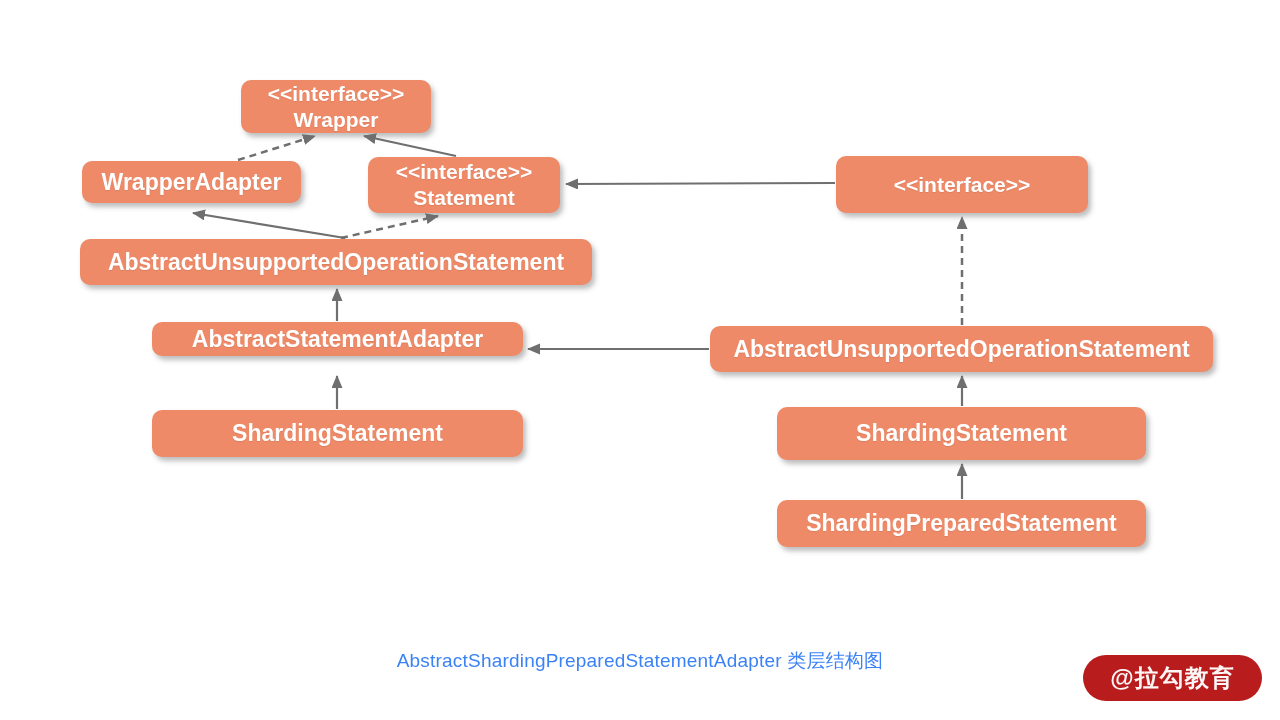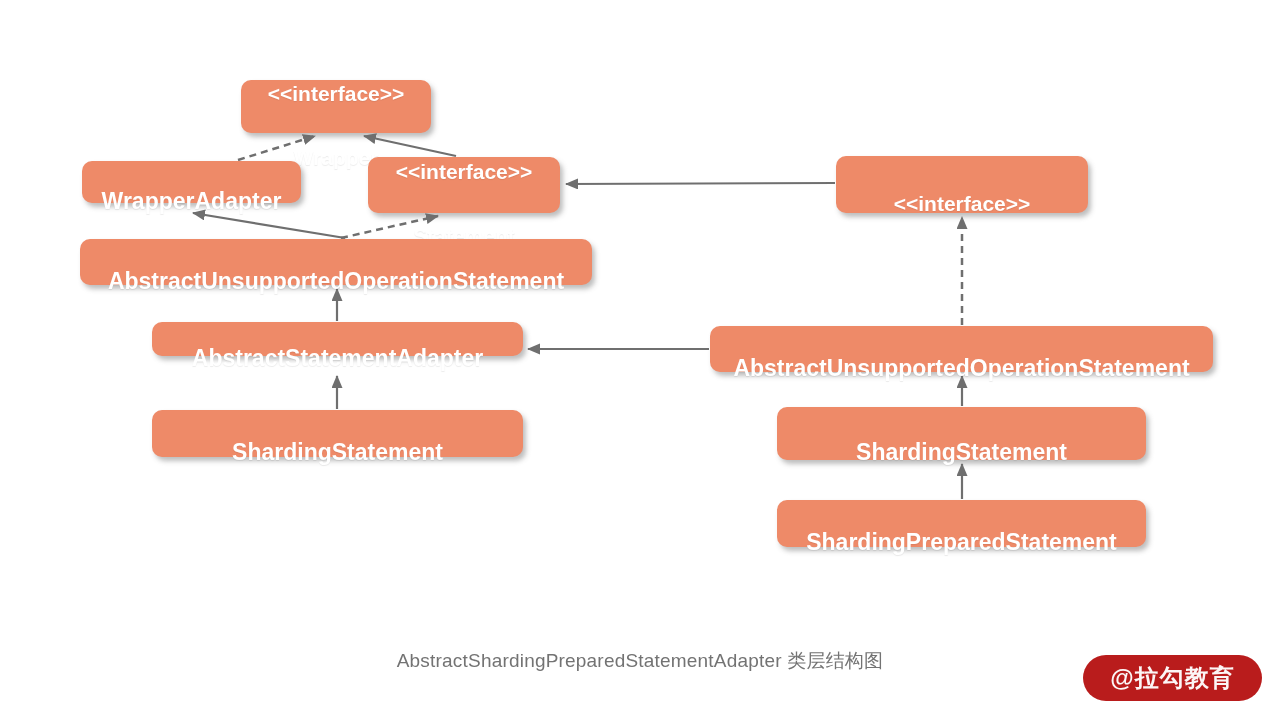--- a/index.html
+++ b/index.html
@@ -33,21 +33,20 @@
     flex-direction: column;
     align-items: center;
     justify-content: center;
     white-space: nowrap;
     font-size: 23px;
     box-shadow: 3px 4px 5px rgba(110,110,110,0.45);
     text-shadow: 0 1px 1px rgba(0,0,0,0.08);
   }
   .node .line {
     line-height: 1.22;
-    margin-top: 38px;
   }
   .node.iface .line {
     font-size: 21px;
   }
   
   .n-wrapper            { left: 241px; top:  80px; width: 190px; height: 53px; }
   .n-wrapper-adapter    { left:  82px; top: 161px; width: 219px; height: 42px; }
   .n-statement          { left: 368px; top: 157px; width: 192px; height: 56px; }
   .n-prepared           { left: 836px; top: 156px; width: 252px; height: 57px; }
   .n-absunsup-left      { left:  80px; top: 239px; width: 512px; height: 46px; }
@@ -57,21 +56,21 @@
   .n-sharding-right     { left: 777px; top: 407px; width: 369px; height: 53px; }
   .n-sharding-prep      { left: 777px; top: 500px; width: 369px; height: 47px; }
 
   .caption {
     position: absolute;
     left: 0;
     right: 0;
     top: 648px;
     text-align: center;
     font-size: 19px;
-    color: #737373;
+    color: #3b82f6;
     font-weight: 400;
     letter-spacing: 0.2px;
   }
   .watermark {
     position: absolute;
     left: 1083px;
     top: 655px;
     width: 179px;
     height: 46px;
     border-radius: 23px;

